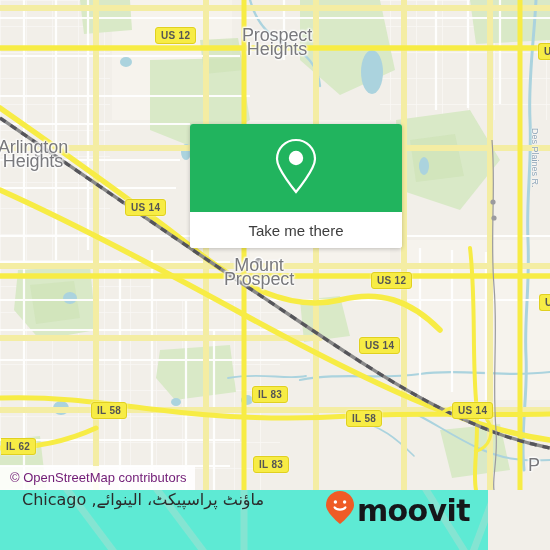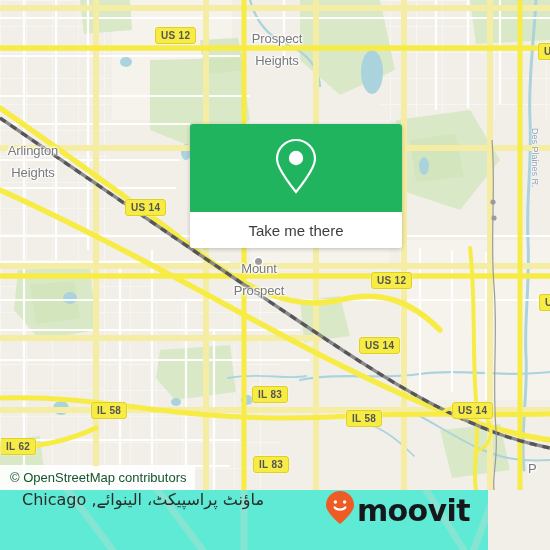--- a/index.html
+++ b/index.html
@@ -23,22 +23,22 @@
     width: 550px; height: 490px;
     background: #f2efe9;
     overflow: hidden;
   }
   .map-svg { position: absolute; left: 0; top: 0; }
 
   
   .place-label {
     position: absolute;
     color: #79797d;
-    font-size: 13px;
-    line-height: 22px;
+    font-size: 18px;
+    line-height: 14px;
     text-align: center;
     font-family: "Liberation Sans", sans-serif;
     text-shadow: 0 0 3px #fff, 0 0 3px #fff, 0 0 2px #fff, 1px 1px 2px #fff, -1px -1px 2px #fff;
     white-space: pre-line;
     letter-spacing: -0.1px;
   }
   .city-dot {
     position: absolute;
     width: 7px; height: 7px;
     border-radius: 50%;
@@ -102,21 +102,21 @@
     cursor: pointer;
     font-family: "Liberation Sans", sans-serif;
   }
 
   
   .attrib {
     position: absolute;
     left: 0; top: 466px;
     height: 24px;
     background: rgba(255,255,255,0.88);
-    color: #14532d;
+    color: #701a75;
     font-size: 13px;
     line-height: 24px;
     padding: 0 8px 0 10px;
     white-space: nowrap;
   }
 
   
   .footer {
     position: absolute;
     left: 0; top: 490px;

